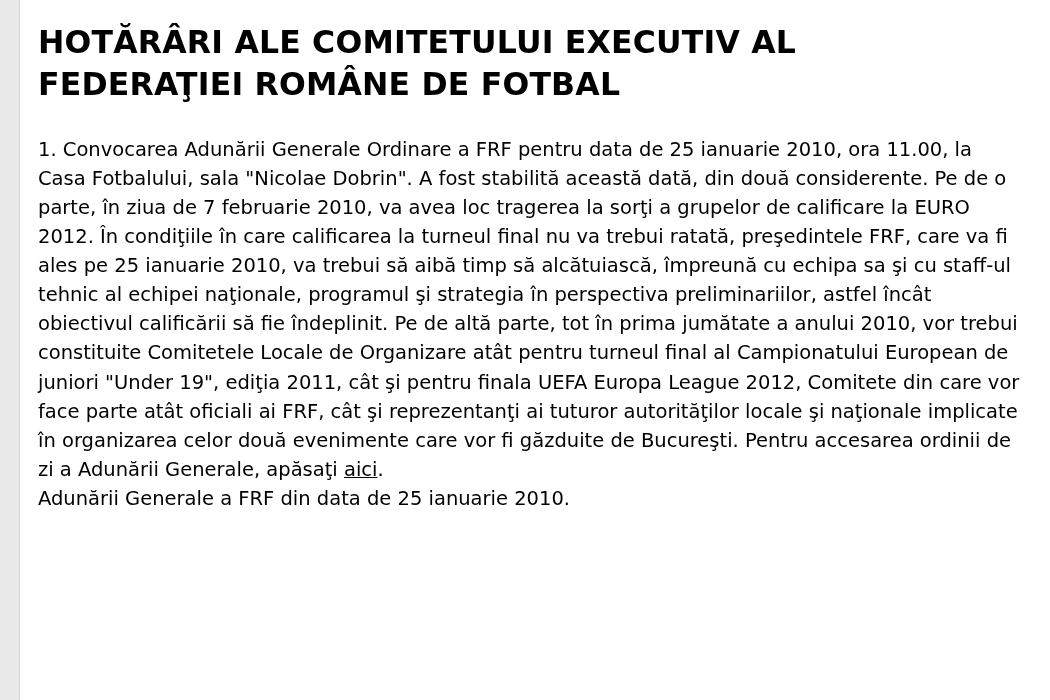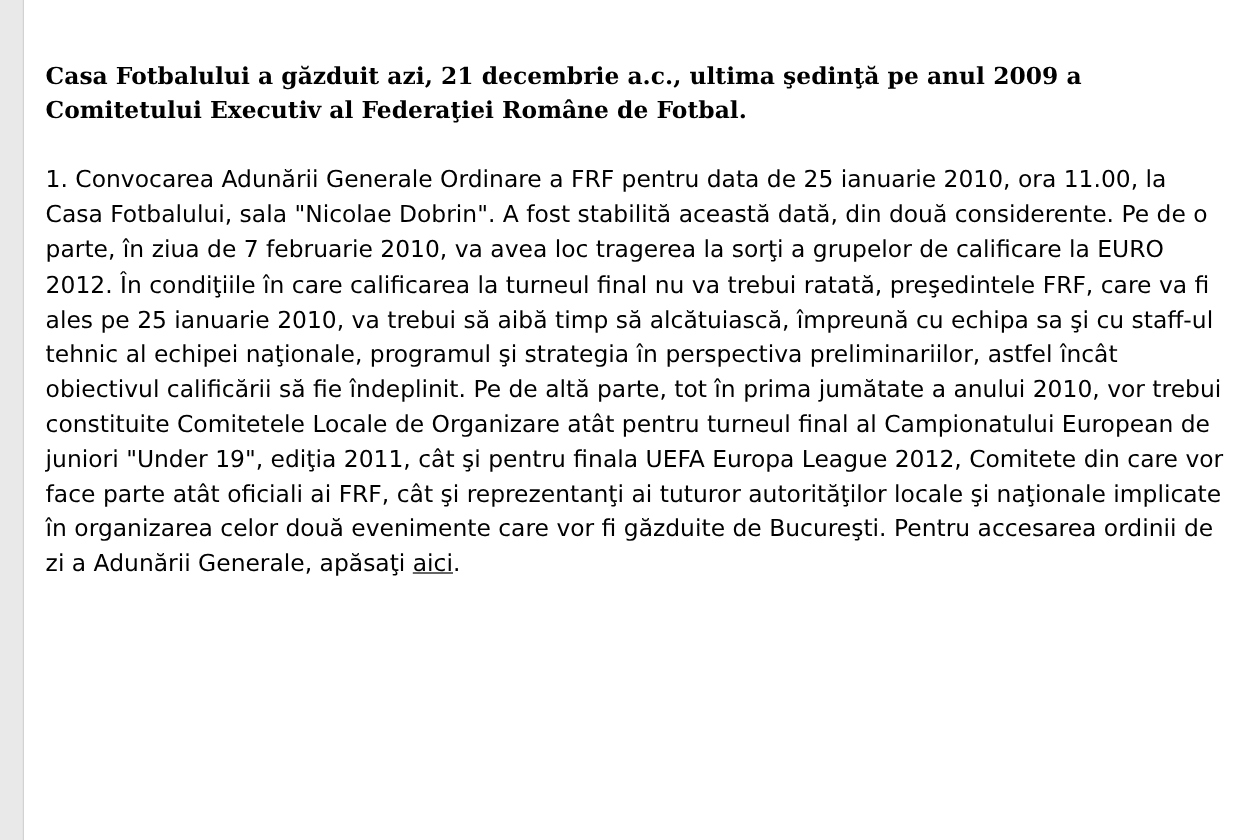--- a/index.html
+++ b/index.html
@@ -85,21 +85,22 @@
 </head>
 <body>
 
 <div class="page">
 
   <div class="left-rail"></div>
   <div class="left-rail-line"></div>
 
   <div class="content">
 
+    <h1 class="article-title">HOTĂRÂRI ALE COMITETULUI EXECUTIV AL FEDERAŢIEI ROMÂNE DE FOTBAL</h1>
 
-    <p class="lead">Casa Fotbalului a găzduit azi, 21 decembrie a.c., ultima şedinţă pe anul 2009 a Comitetului Executiv al Federaţiei Române de Fotbal.</p>
 
     <div class="body-block">
       <p><span>1. Convocarea Adunării Generale Ordinare a FRF pentru data de 25 ianuarie 2010, ora 11.00, la Casa Fotbalului, sala "Nicolae Dobrin". A fost stabilită această dată, din două considerente. Pe de o parte, în ziua de 7 februarie 2010, va avea loc tragerea la sorţi a grupelor de calificare la EURO 2012. În condiţiile în care calificarea la turneul final nu va trebui ratată, preşedintele FRF, care va fi ales pe 25 ianuarie 2010, va trebui să aibă timp să alcătuiască, împreună cu echipa sa şi cu staff-ul tehnic al echipei naţionale, programul şi strategia în perspectiva preliminariilor, astfel încât obiectivul calificării să fie îndeplinit. Pe de altă parte, tot în prima jumătate a anului 2010, vor trebui constituite Comitetele Locale de Organizare atât pentru turneul final al Campionatului European de juniori "Under 19", ediţia 2011, cât şi pentru finala UEFA Europa League 2012, Comitete din care vor face parte atât oficiali ai FRF, cât şi reprezentanţi ai tuturor autorităţilor locale şi naţionale implicate în organizarea celor două evenimente care vor fi găzduite de Bucureşti. Pentru accesarea ordinii de zi a Adunării Generale, apăsaţi </span><a href="#" class="inline-link">aici</a><span>.</span></p>
+      <p>Adunării Generale a FRF din data de 25 ianuarie 2010.</p>
     </div>
 
   </div>
 </div>
 
 </body></html>

